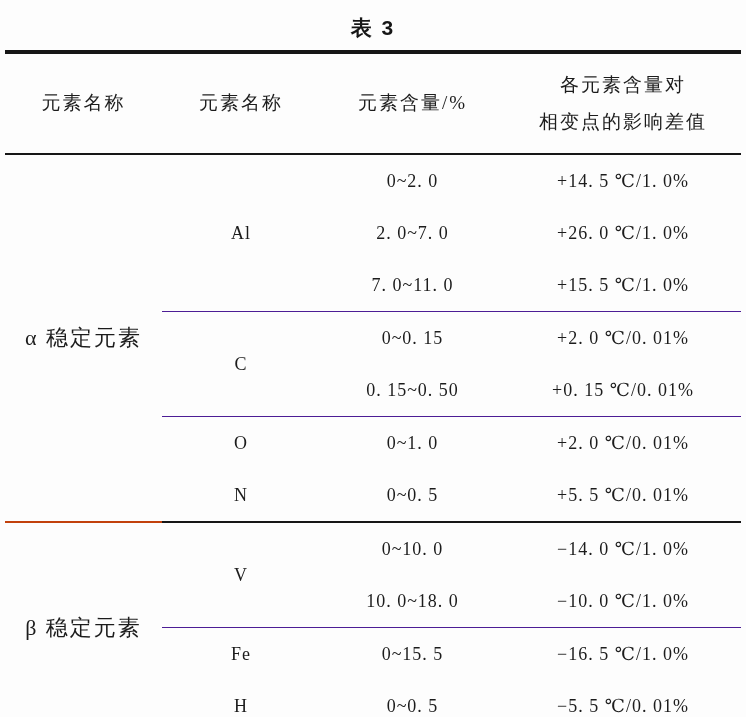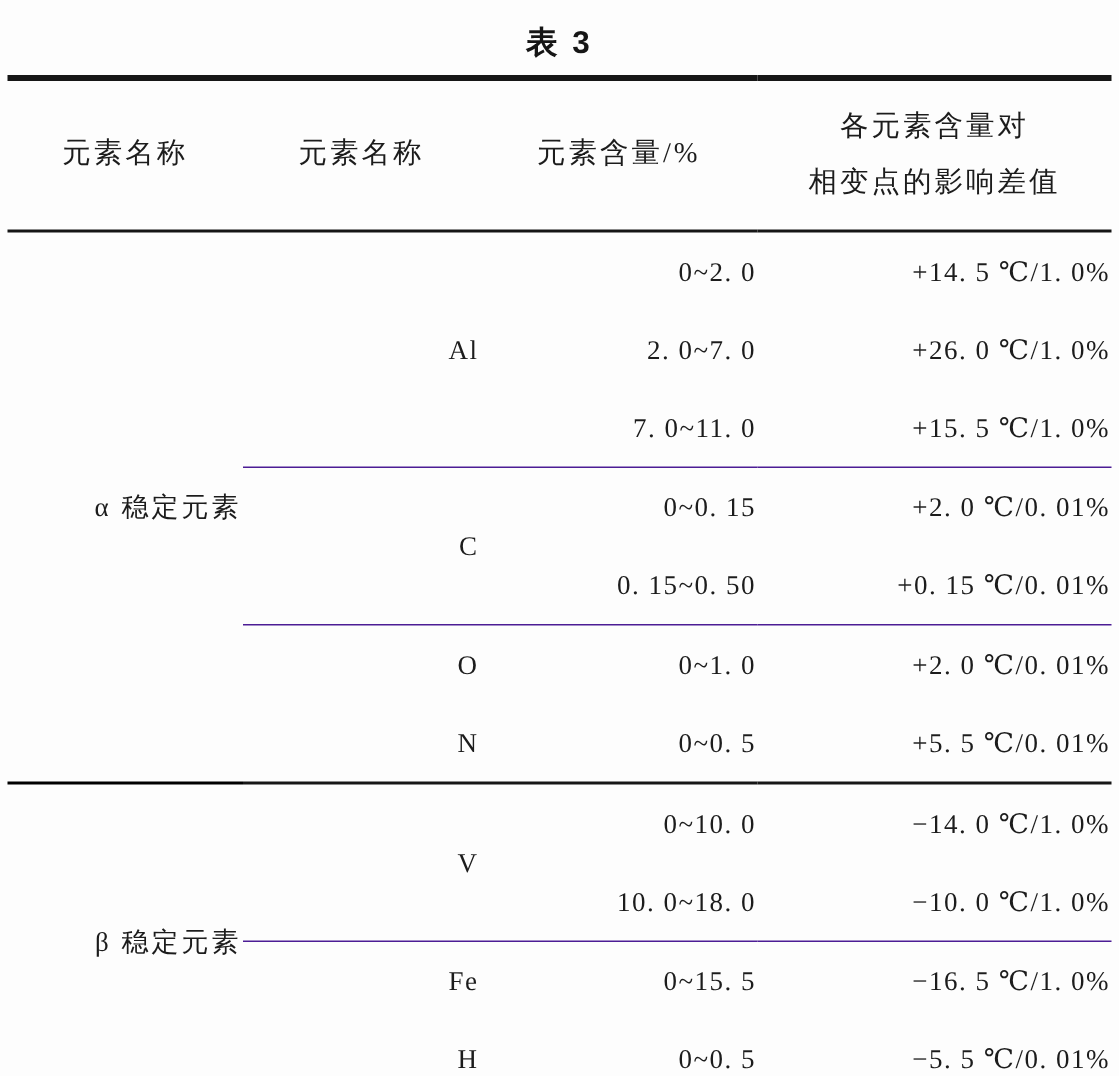--- a/index.html
+++ b/index.html
@@ -47,30 +47,30 @@
     font-weight: normal;
     font-size: 19px;
     letter-spacing: 2px;
     text-align: center;
     vertical-align: middle;
     border-bottom: 2px solid #161616;
     line-height: 1.9;
   }
   tbody td {
     height: 50px;
-    text-align: right;
+    text-align: center;
     vertical-align: middle;
     font-size: 18px;
     letter-spacing: 1px;
     white-space: nowrap;
   }
   td.cat {
-    font-size: 18px;
+    font-size: 22px;
     letter-spacing: 2px;
-    border-bottom: 2px solid #000000;
+    border-bottom: 2px solid #c2410c;
   }
   td.pr {
     border-bottom: 1px solid #4c1d95;
   }
   tr.ge td {
     border-bottom: 2px solid #161616;
   }
 </style>
 </head>
 <body>

